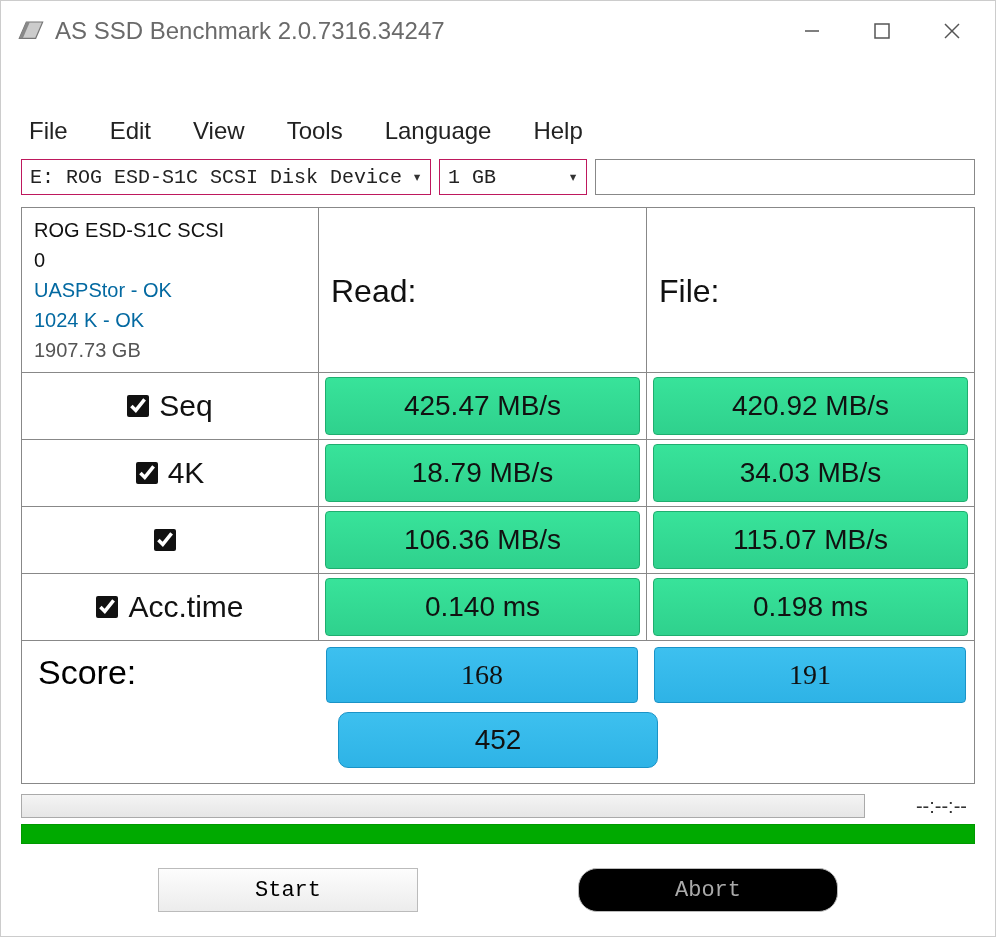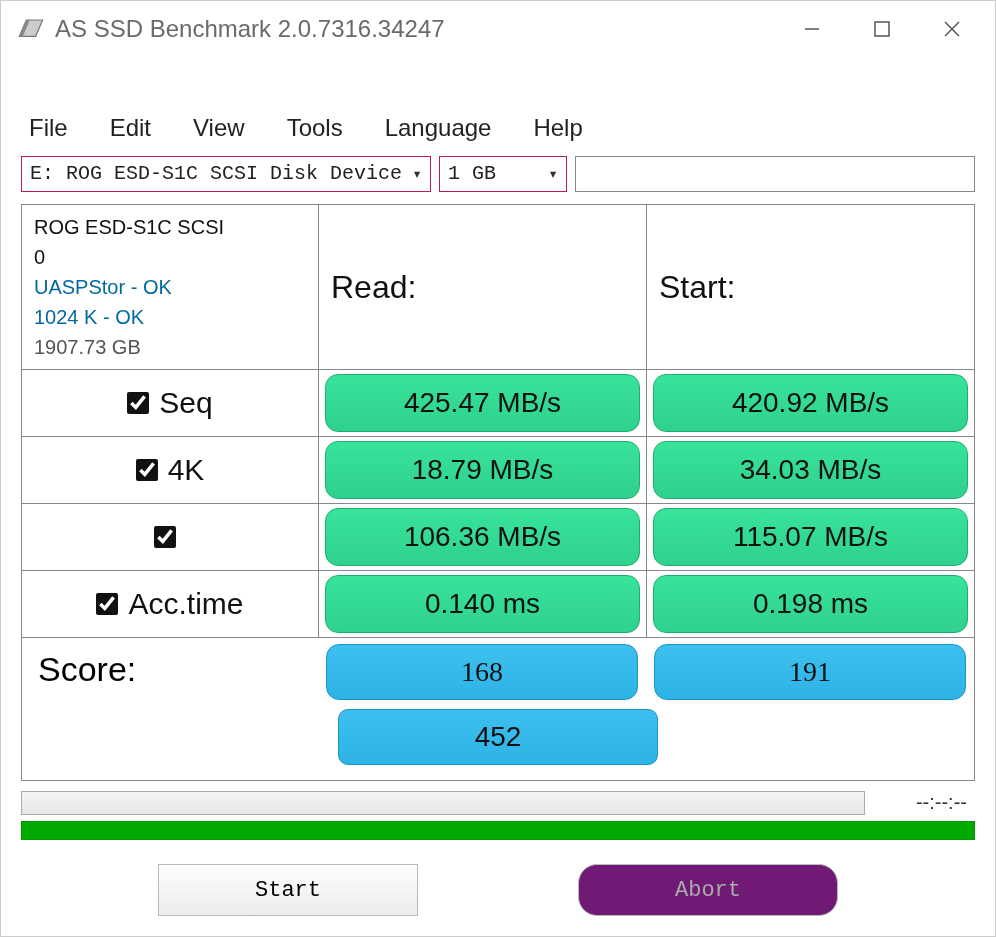--- a/index.html
+++ b/index.html
@@ -61,21 +61,21 @@
     display:flex;
     align-items:center;
     justify-content:space-between;
     padding: 0 8px 0 8px;
     font-family: "Courier New", monospace;
     font-size: 20px;
     background:#fff;
     color:#222;
   }
   .sel-drive { width: 410px; }
-  .sel-size  { width: 128px; }
+  .sel-size  { width: 148px; }
   .sel-blank { flex:1; border:1px solid #888; height:36px; }
   .chev { font-size:16px; color:#333; }
   
   .grid {
     margin: 4px 20px 0 20px;
     border:1px solid #888;
     display:grid;
     grid-template-columns: 296px 1fr 1fr;
     background:#888;
     gap:1px;
@@ -95,21 +95,21 @@
   .info-green { color:#0369a1; }
   .info-gray  { color:#555; }
   
   .row { height:66px; flex-direction:row; align-items:center; }
   .row-check input { width:22px; height:22px; margin-right:10px; accent-color:#111;}
   .row-label { font-size:30px; }
   
   .pill-wrap { padding:4px 6px; }
   .pill {
     width:100%; height:100%;
-    border-radius:13px;
+    border-radius:4px;
     display:flex;
     align-items:center;
     justify-content:center;
     font-size:28px;
     color:#111;
   }
   .pill-green {
     background: linear-gradient(#38e39a, #2fd18d);
     border:1px solid #1fae6f;
   }
@@ -166,28 +166,28 @@
   }
   
   .buttons {
     display:flex;
     justify-content:center;
     gap: 160px;
     padding: 24px 0 20px 0;
   }
   .btn {
     width: 260px;
-    height: 52px;
+    height: 44px;
     border:1px solid #bbb;
     background: linear-gradient(#fdfdfd,#ececec);
     font-family:"Courier New", monospace;
     font-size:22px;
     display:flex;align-items:center;justify-content:center;
   }
-  .btn.disabled { color:#aaa; background:#701a75;border-radius:19px; }
+  .btn.disabled { color:#aaa; background:#000000;border-radius:19px; }
   
   svg.ssdicon { width:28px; height:28px; }
 </style>
 </head>
 <body>
 
 <div class="window">
 
   <div class="titlebar">
     <span class="icon">
@@ -241,21 +241,21 @@
   <div class="grid">
 
     <div class="gcell hcell">
       <div class="info-small" style="color:#111;">ROG ESD-S1C SCSI</div>
       <div class="info-small" style="color:#111;">0</div>
       <div class="info-small info-green">UASPStor - OK</div>
       <div class="info-small info-green">1024 K - OK</div>
       <div class="info-small info-gray">1907.73 GB</div>
     </div>
     <div class="gcell hcell readwrite">Read:</div>
-    <div class="gcell hcell readwrite">Start:</div>
+    <div class="gcell hcell readwrite">File:</div>
 
     <div class="gcell row row-check">
       <input type="checkbox" checked="" style="">
       <span class="row-label">Seq</span>
     </div>
     <div class="gcell row pill-wrap">
         <div class="pill pill-green">425.47 MB/s</div>
       </div>
     <div class="gcell row pill-wrap">
         <div class="pill pill-green">420.92 MB/s</div>

